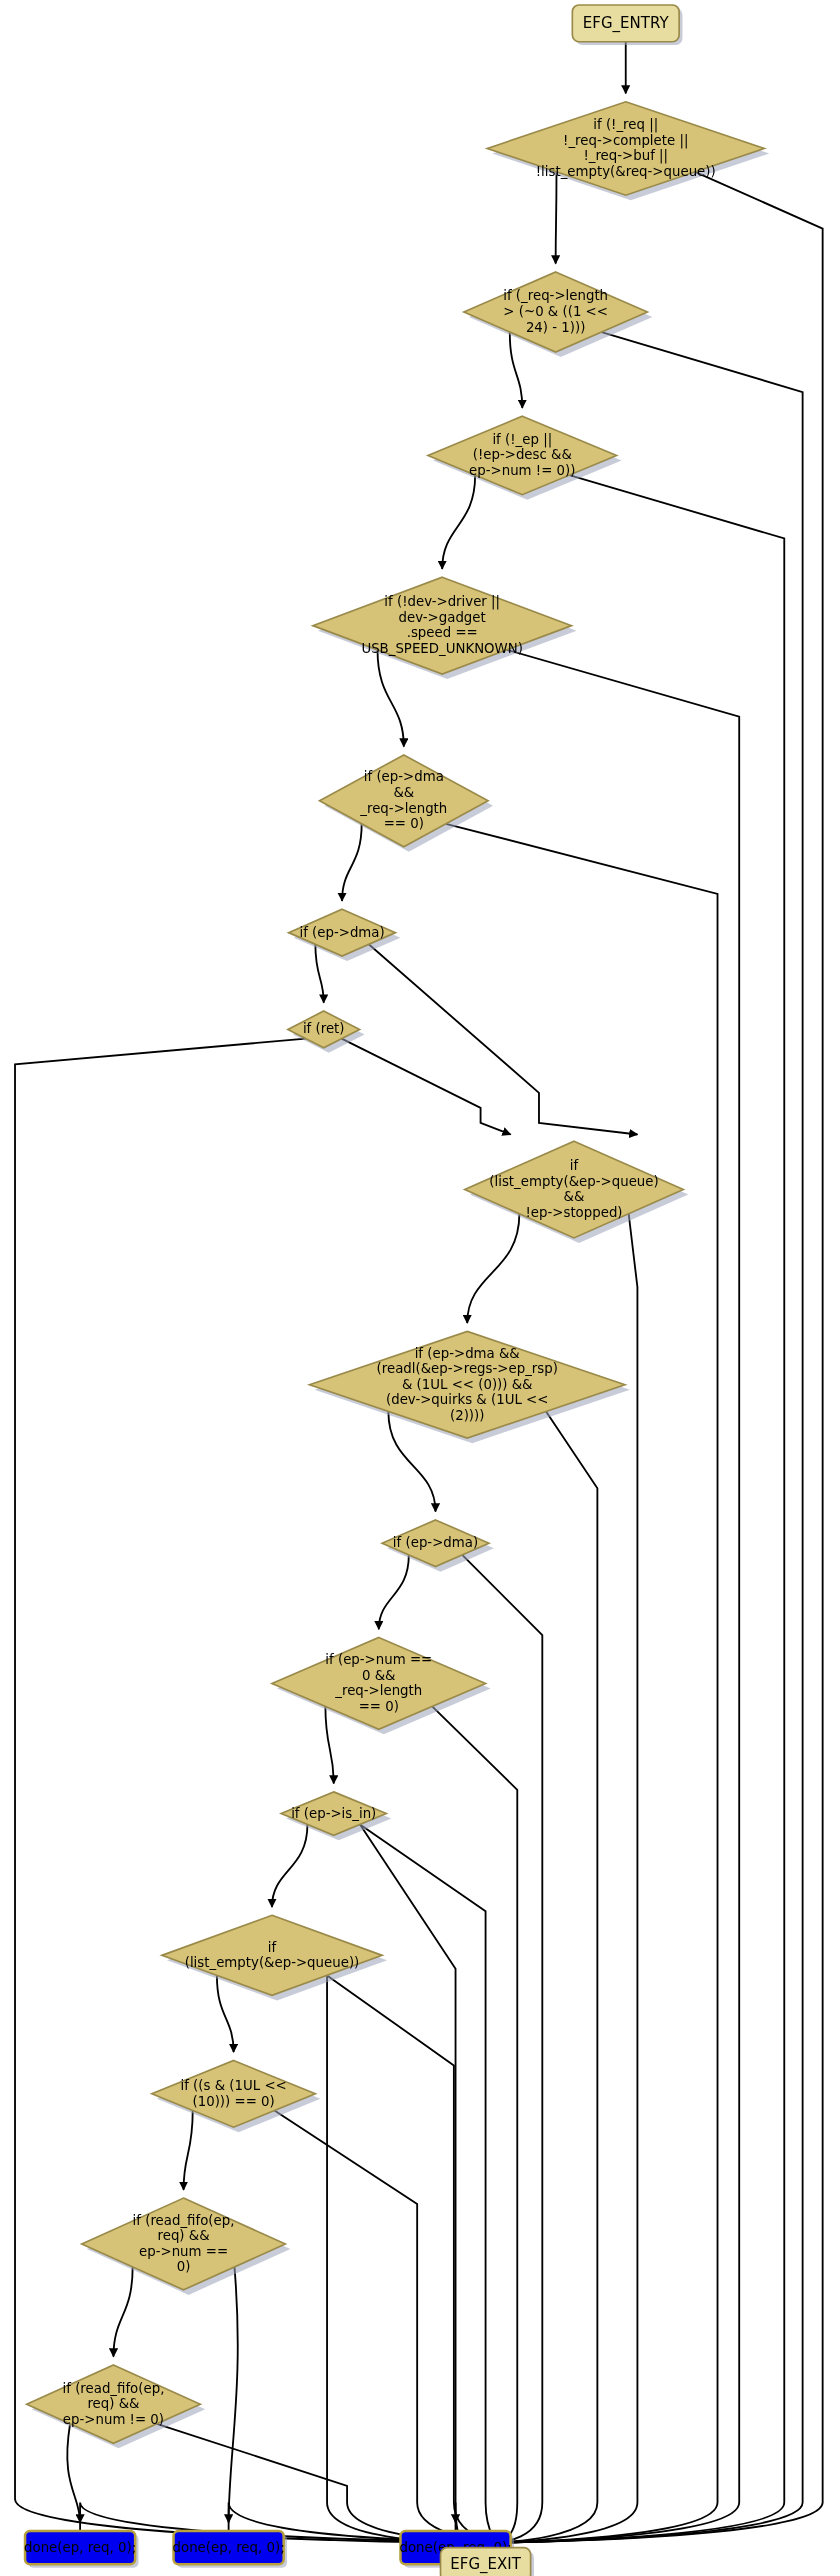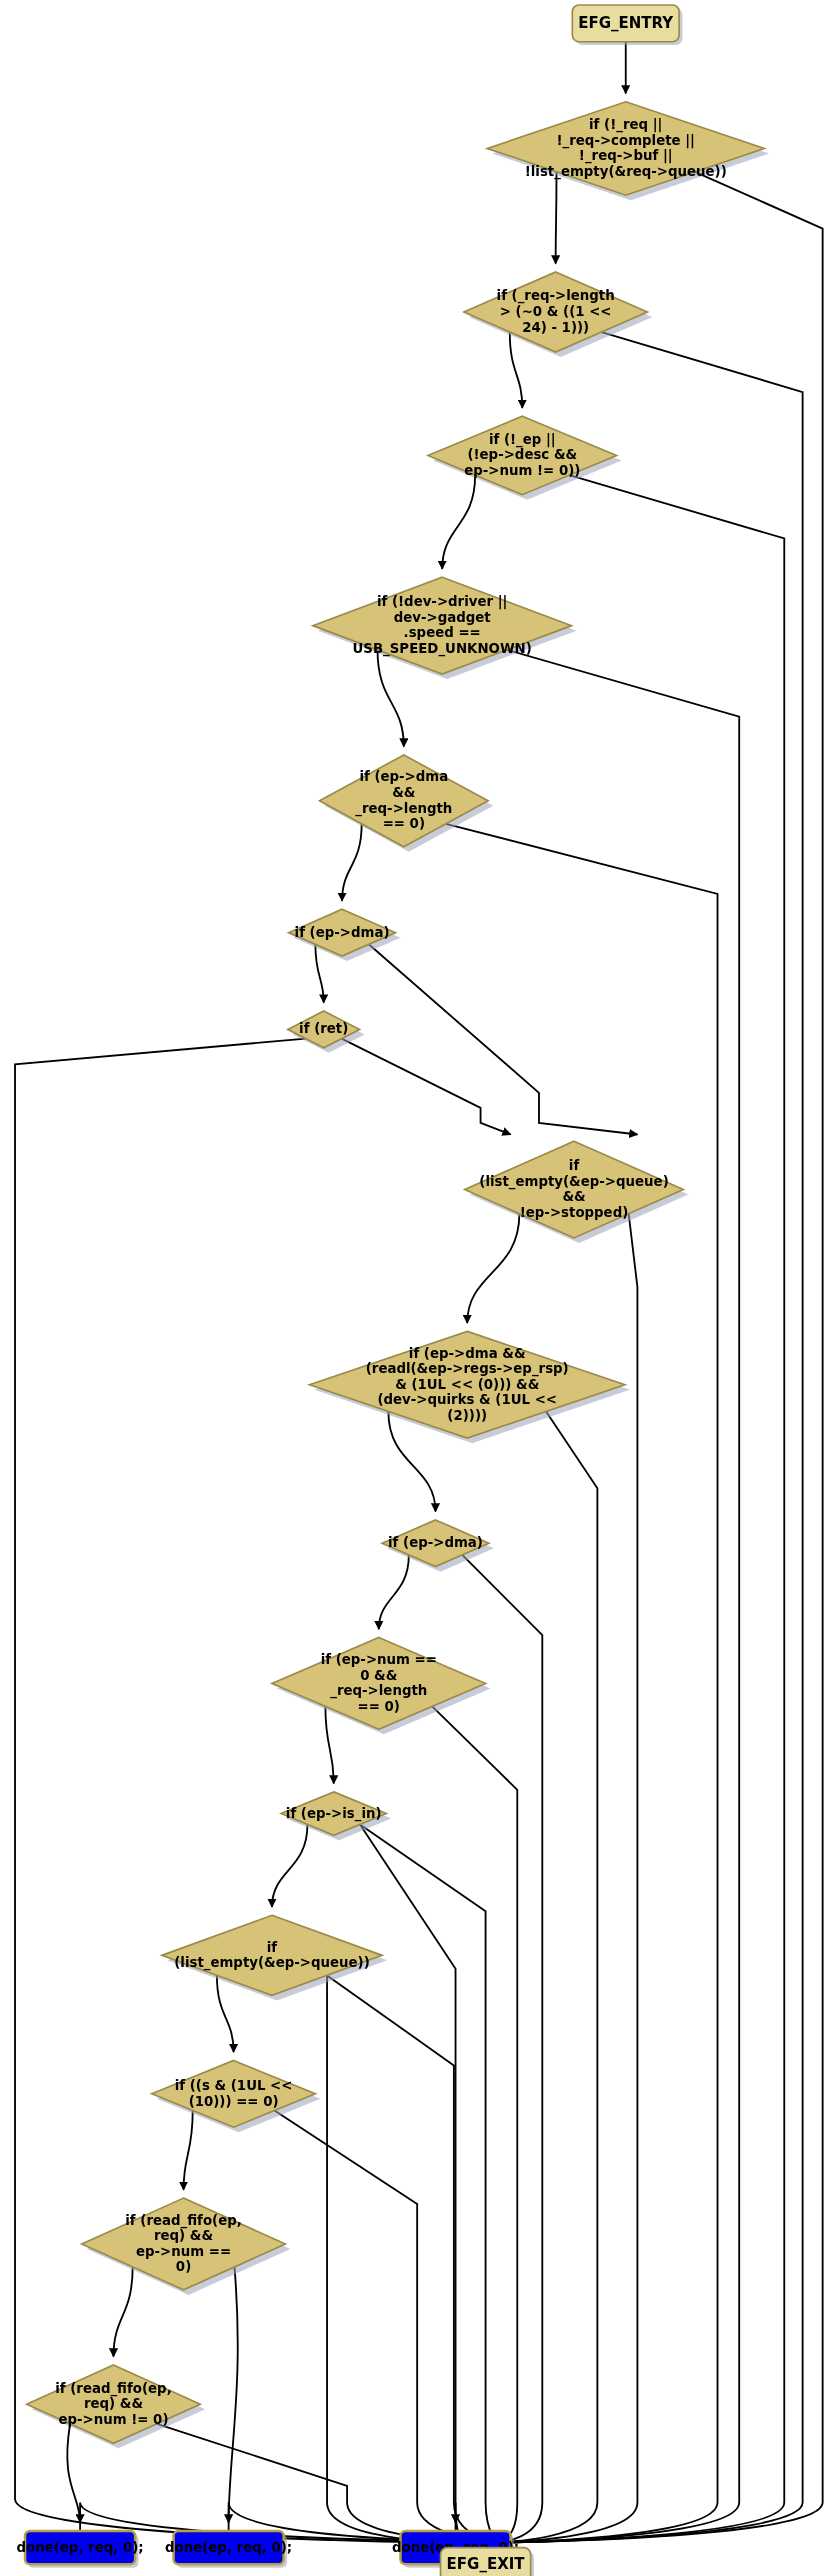--- a/index.html
+++ b/index.html
@@ -10,21 +10,20 @@
   body {
     width: 841px;
     height: 2576px;
     font-family: "DejaVu Sans", sans-serif;
     overflow: hidden;
   }
   #cfg-root {
     position: relative;
     width: 841px;
     height: 2576px;
-    font-weight: bold;
   }
   svg#cfg-canvas {
     display: block;
     width: 841px;
     height: 2576px;
   }
   .node-shape {
     stroke: #9a8a4a;
     stroke-width: 1;
   }

